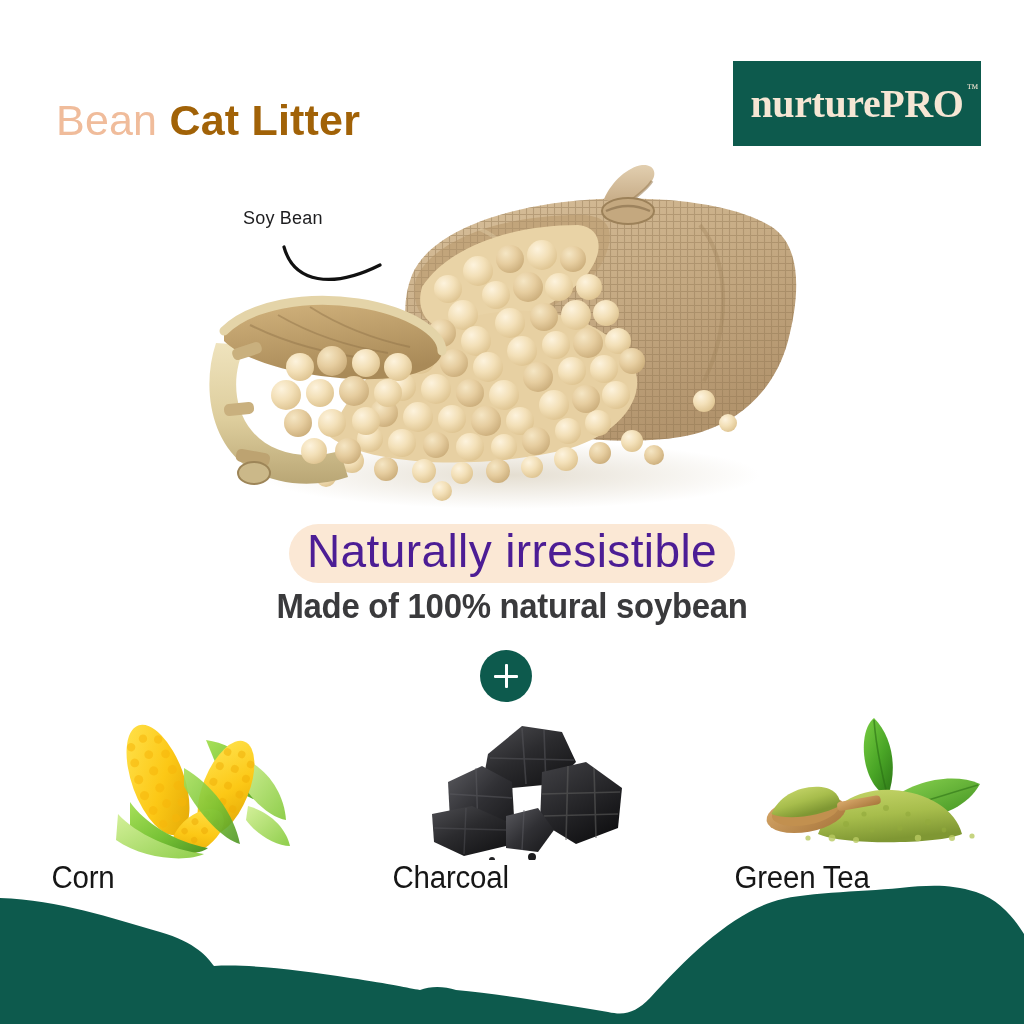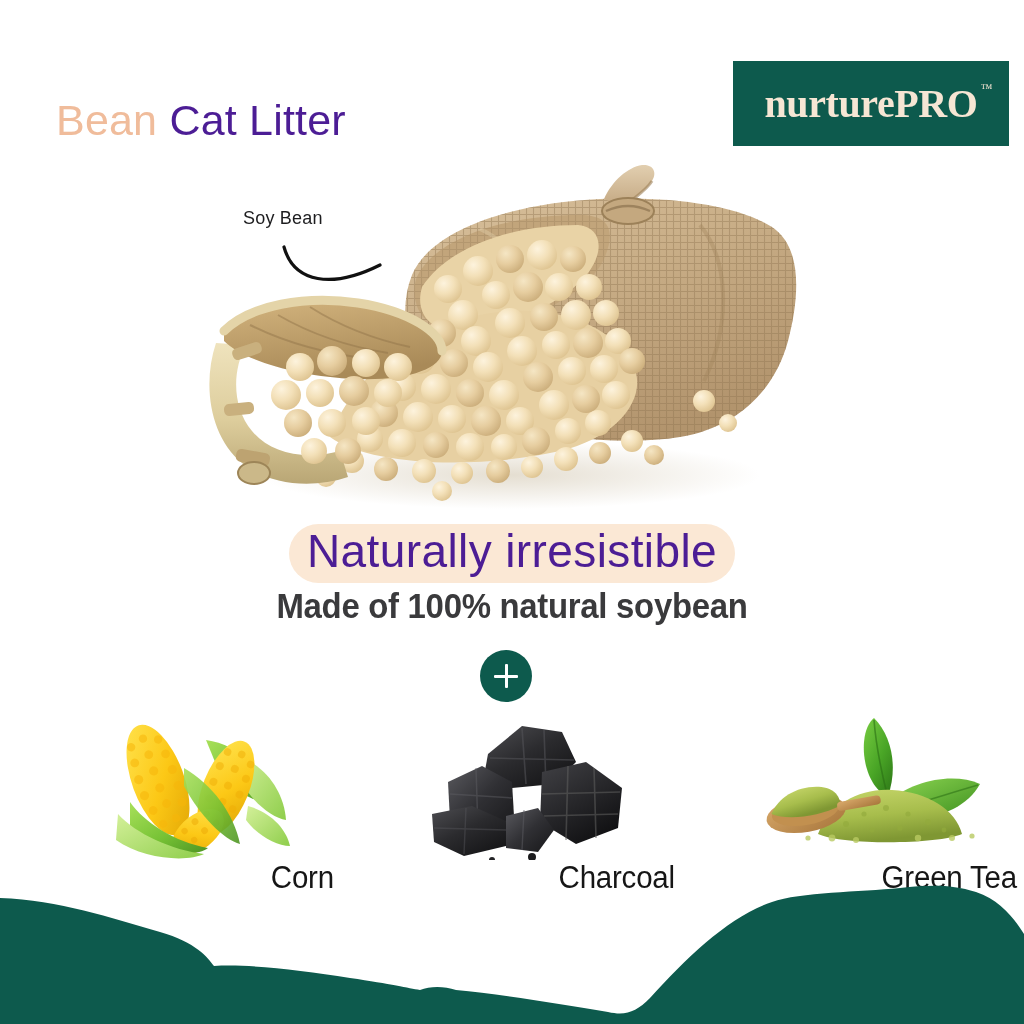--- a/index.html
+++ b/index.html
@@ -11,25 +11,25 @@
     overflow:hidden;
   }
 
   
   .headline {
     position:absolute; left:56px; top:96px;
     font-size:43px; font-weight:400; letter-spacing:.2px;
     white-space:nowrap;
   }
   .headline .t-tofu   { color:#f0bc9b; }
-  .headline .t-litter { color:#4c1d95; }
+  .headline .t-litter { color:#a16207;font-weight:bold; }
 
   .logo-box {
     position:absolute; left:733px; top:61px;
-    width:276px; height:85px;
+    width:248px; height:85px;
     background:#0d5a4d;
     display:flex; align-items:center; justify-content:center;
   }
   .logo-text {
     font-family:"Liberation Serif", serif;
     color:#f6e6d4; font-size:40px; font-weight:700;
     letter-spacing:-.4px; position:relative; line-height:1;
   }
   .logo-tm {
     position:absolute; right:-15px; top:-2px;
@@ -75,21 +75,21 @@
     content:""; position:absolute; background:#ffffff; border-radius:1px;
   }
   .plus-badge::before { left:14px; top:24.5px; width:24px; height:3.5px; }
   .plus-badge::after  { left:24.5px; top:14px; width:3.5px; height:24px; }
 
   
   .ingredients {
     position:absolute; left:0; top:700px; width:1024px;
     display:flex;
   }
-  .ingredient { flex:1; text-align:right;padding-left:44px; }
+  .ingredient { flex:1; text-align:left;padding-left:44px; }
   .ingredient .art { height:160px; display:flex; align-items:flex-end; justify-content:center; }
   .ingredient .art svg { display:block; }
   .ing-label {
     font-size:31px; color:#161616; letter-spacing:-.2px;
     transform:scaleX(.95); transform-origin:center;
   }
 
   
   .wave { position:absolute; left:0; bottom:0; width:1024px; height:140px; }
   .wave svg { display:block; width:100%; height:100%; }

